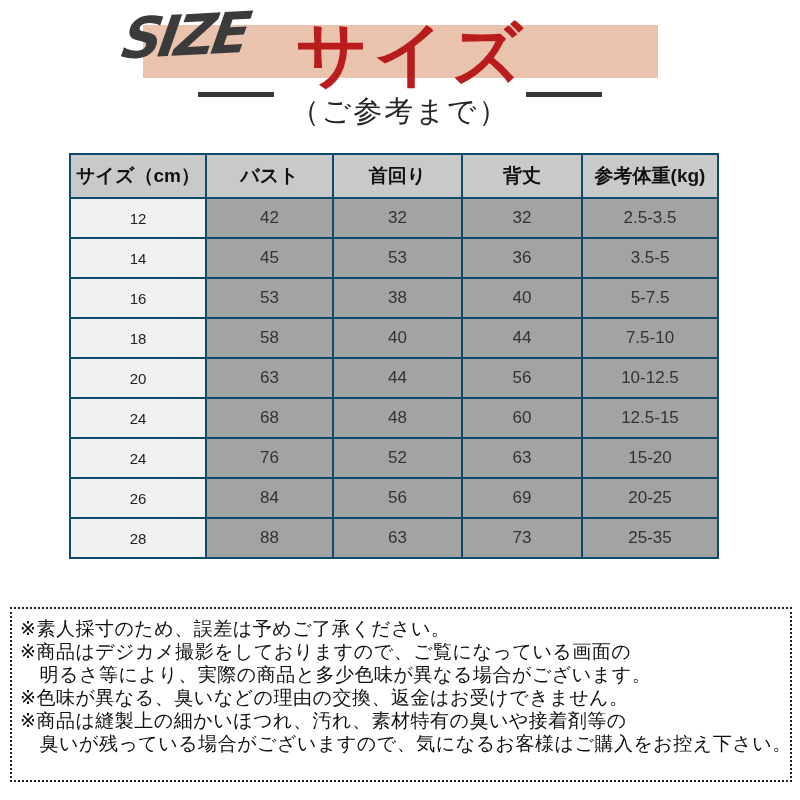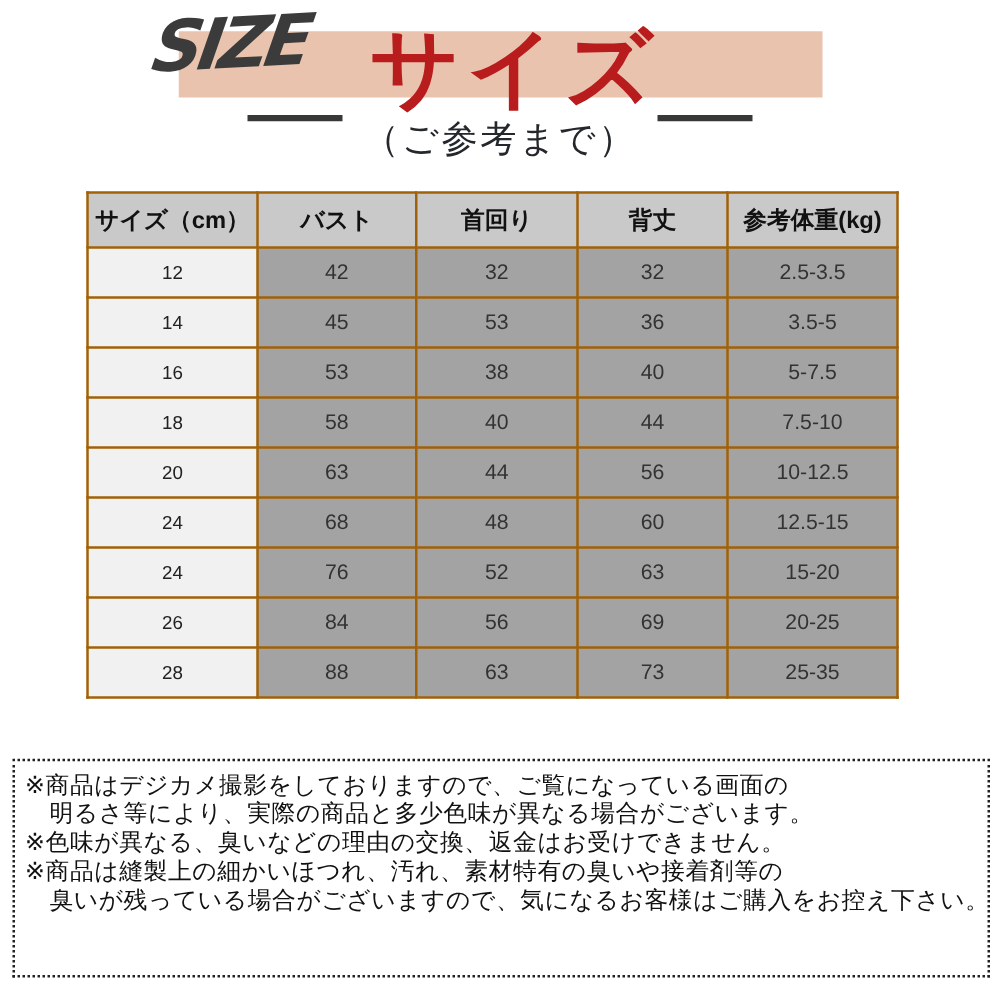--- a/index.html
+++ b/index.html
@@ -75,21 +75,21 @@
     border-collapse: collapse;
     table-layout: fixed;
     z-index: 2;
   }
   .size-table col.c0 { width: 136px; }
   .size-table col.c1 { width: 127px; }
   .size-table col.c2 { width: 129px; }
   .size-table col.c3 { width: 120px; }
   .size-table col.c4 { width: 136px; }
   .size-table th, .size-table td {
-    border: 2px solid #a16207;
+    border: 2px solid #0c4a6e;
     text-align: center;
     vertical-align: middle;
     padding: 0;
   }
   .size-table thead th {
     background: #c9c9c9;
     height: 42px;
     font-size: 19px;
     font-weight: 700;
     color: #111;
@@ -232,20 +232,21 @@
           <th>28</th>
           <td>88</td>
           <td>63</td>
           <td>73</td>
           <td>25-35</td>
         </tr>
       </tbody>
   </table>
 
   <div class="notes" id="notes-box">
+      <div class="note-line">※素人採寸のため、誤差は予めご了承ください。</div>
       <div class="note-line">※商品はデジカメ撮影をしておりますので、ご覧になっている画面の</div>
       <div class="note-line">　明るさ等により、実際の商品と多少色味が異なる場合がございます。</div>
       <div class="note-line">※色味が異なる、臭いなどの理由の交換、返金はお受けできません。</div>
       <div class="note-line">※商品は縫製上の細かいほつれ、汚れ、素材特有の臭いや接着剤等の</div>
       <div class="note-line">　臭いが残っている場合がございますので、気になるお客様はご購入をお控え下さい。</div>
     </div>
 
 
 </div>
 

